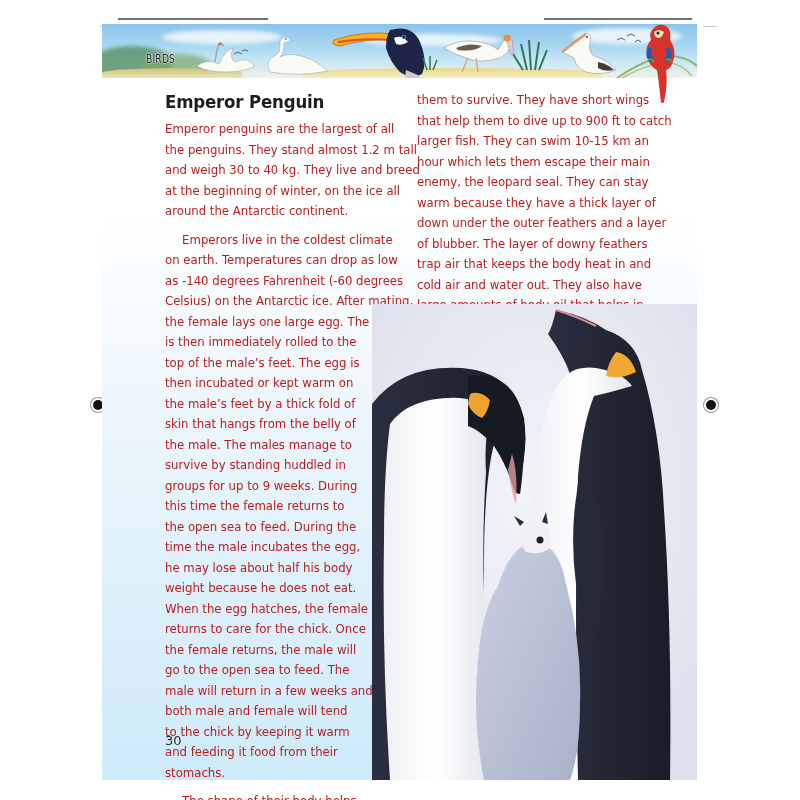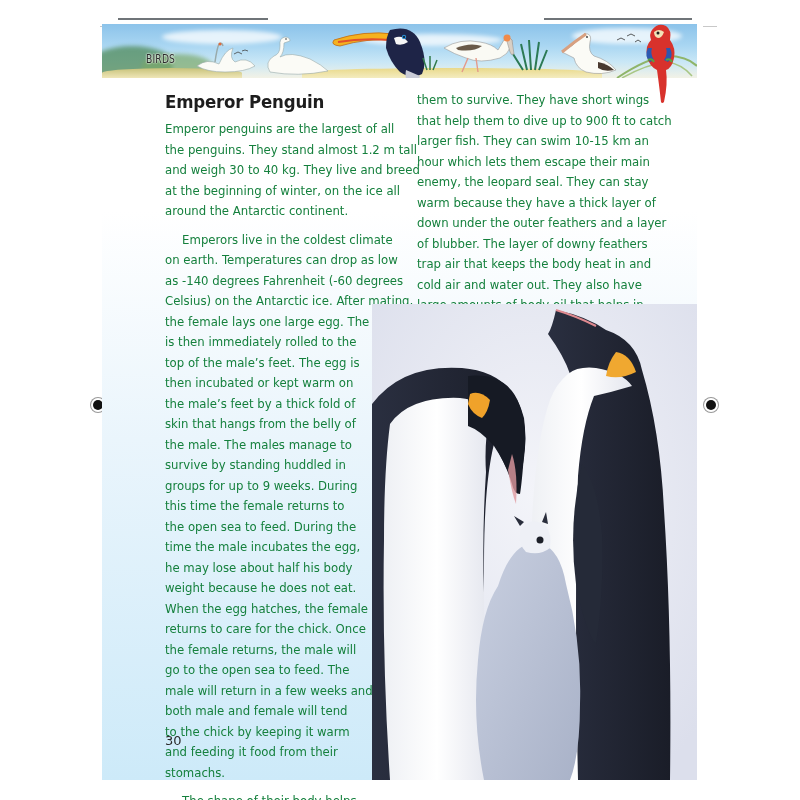--- a/index.html
+++ b/index.html
@@ -34,21 +34,21 @@
 
   
   .title {
     position: absolute; left: 165px; top: 92px;
     font-family: "DejaVu Sans", sans-serif; font-weight: bold;
     font-size: 17.5px; color: #1d1d1d; letter-spacing: -0.2px;
     transform: scaleX(0.95); transform-origin: left center;
   }
   .col {
     position: absolute; font-family: "DejaVu Sans", sans-serif;
-    font-size: 13px; line-height: 20.5px; color: #15803d;
+    font-size: 13px; line-height: 20.5px; color: #b91c1c;
   }
   .col .ln { display: block; white-space: nowrap; transform: scaleX(0.9); transform-origin: left center; }
   .col .ind { padding-left: 19px; }
   .col .gap { height: 8px; }
   .left-col { left: 165px; top: 119px; }
   .right-col { left: 417px; top: 90px; }
   .page-number {
     position: absolute; left: 165px; top: 733px;
     font-size: 13px; color: #2a2a2a; text-align: right;
   }

